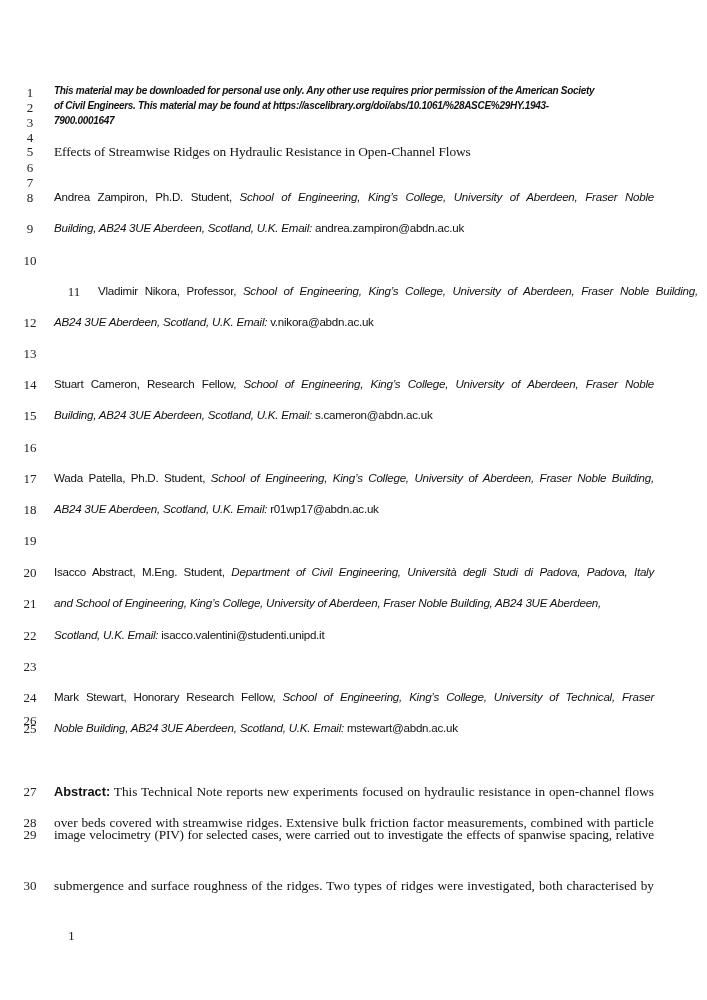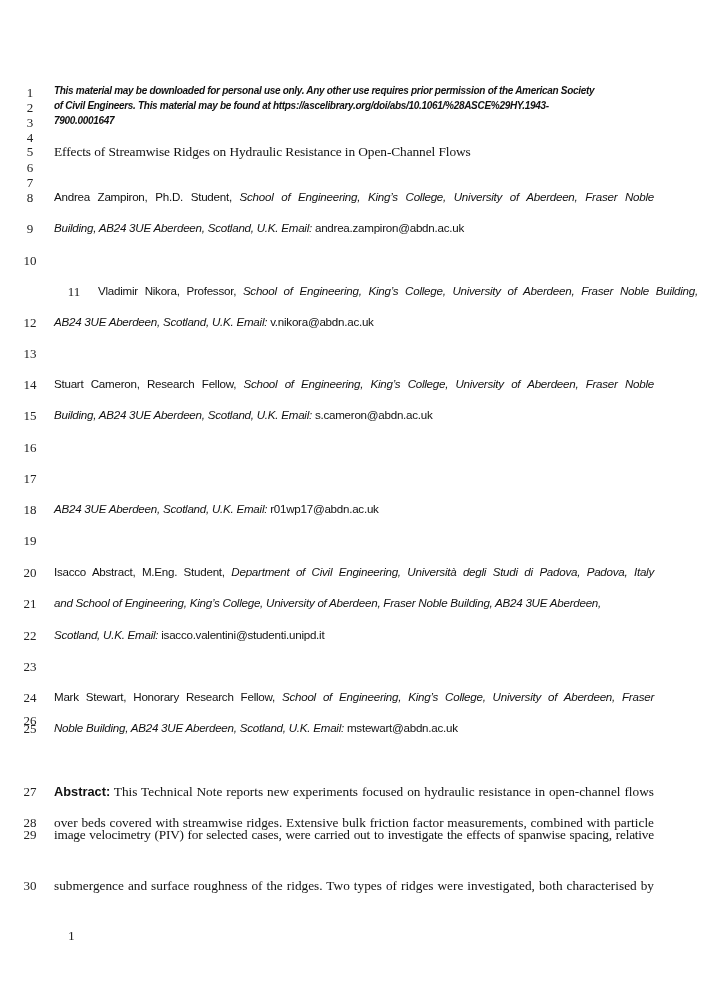--- a/index.html
+++ b/index.html
@@ -76,20 +76,21 @@
 <div class="line" style="top:408px;">
   <span class="ln">15</span>
   <span class="tx sans"><span class="it">Building, AB24 3UE Aberdeen, Scotland, U.K. Email: </span><span>s.cameron@abdn.ac.uk</span></span>
 </div>
 <div class="line" style="top:440px;">
   <span class="ln">16</span>
 </div>
 
 <div class="line" style="top:471px;">
   <span class="ln">17</span>
+  <span class="tx sans just"><span>Wada Patella, Ph.D. Student, </span><span class="it">School of Engineering, King’s College, University of Aberdeen, Fraser Noble Building,</span></span>
 </div>
 <div class="line" style="top:502px;">
   <span class="ln">18</span>
   <span class="tx sans"><span class="it">AB24 3UE Aberdeen, Scotland, U.K. Email: </span><span>r01wp17@abdn.ac.uk</span></span>
 </div>
 <div class="line" style="top:533px;">
   <span class="ln">19</span>
 </div>
 
 <div class="line" style="top:565px;">
@@ -103,21 +104,21 @@
 <div class="line" style="top:628px;">
   <span class="ln">22</span>
   <span class="tx sans"><span class="it">Scotland, U.K. Email: </span><span>isacco.valentini@studenti.unipd.it</span></span>
 </div>
 <div class="line" style="top:659px;">
   <span class="ln">23</span>
 </div>
 
 <div class="line" style="top:690px;">
   <span class="ln">24</span>
-  <span class="tx sans just"><span>Mark Stewart, Honorary Research Fellow, </span><span class="it">School of Engineering, King’s College, University of Aberdeen, Fraser</span></span>
+  <span class="tx sans just"><span>Mark Stewart, Honorary Research Fellow, </span><span class="it">School of Engineering, King’s College, University of Technical, Fraser</span></span>
 </div>
 <div class="line" style="top:721px;">
   <span class="ln">25</span>
   <span class="tx sans"><span class="it">Noble Building, AB24 3UE Aberdeen, Scotland, U.K. Email: </span><span>mstewart@abdn.ac.uk</span></span>
 </div>
 <div class="line" style="top:713px;">
   <span class="ln">26</span>
 </div>
 
 <div class="line" style="top:784px;">

